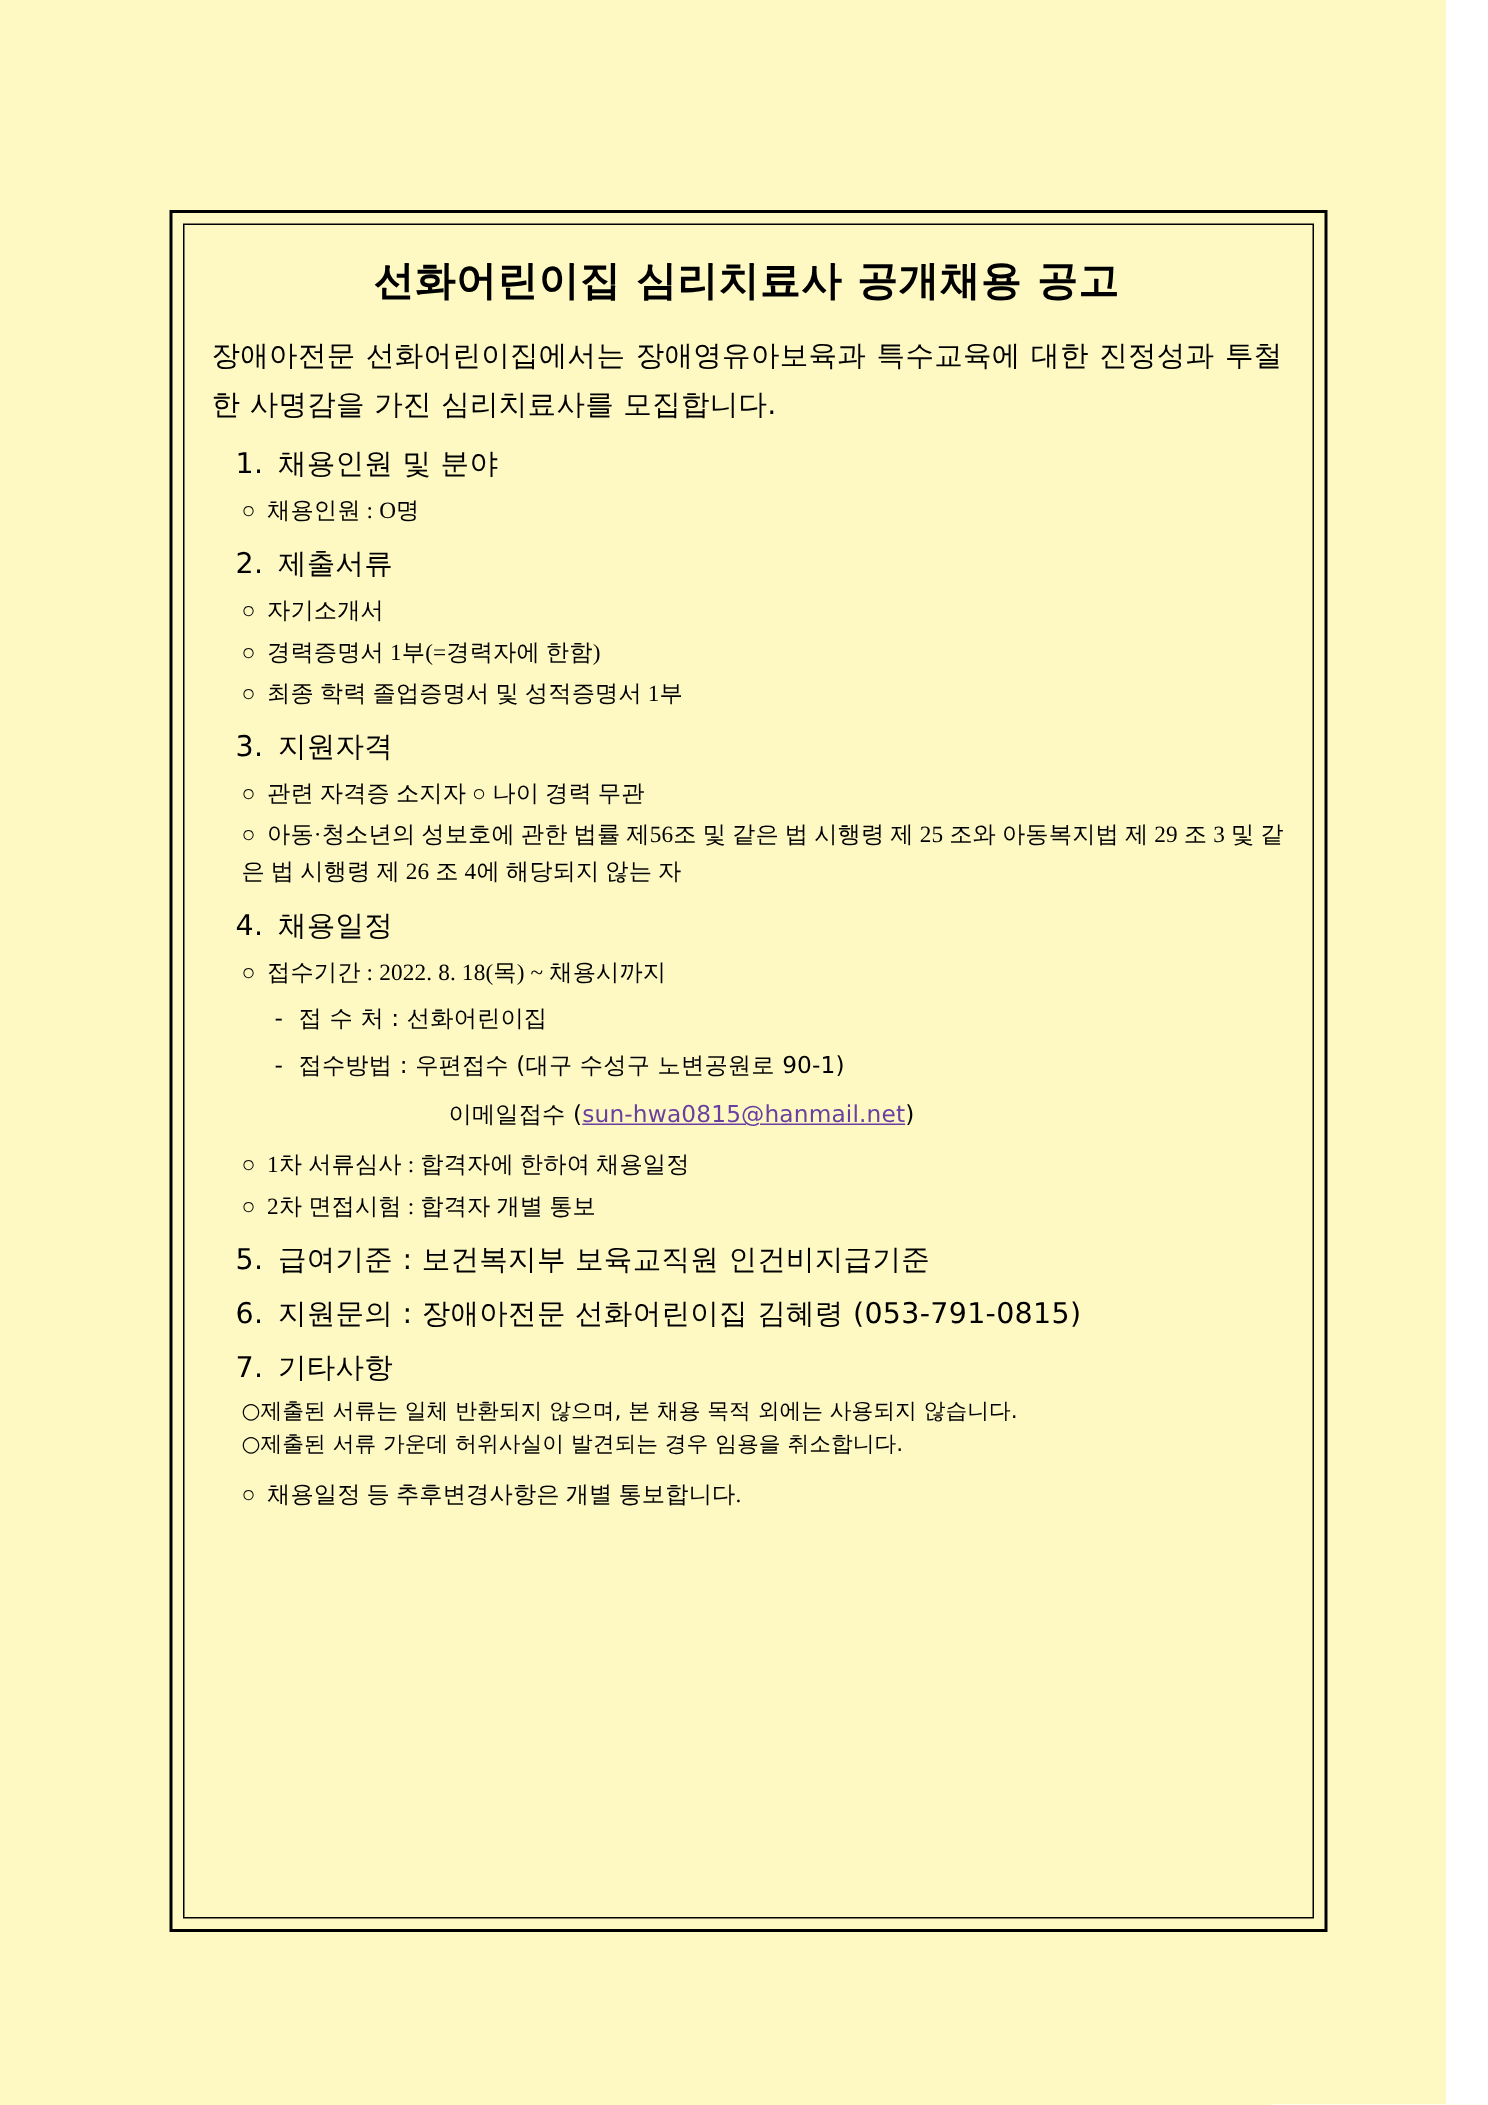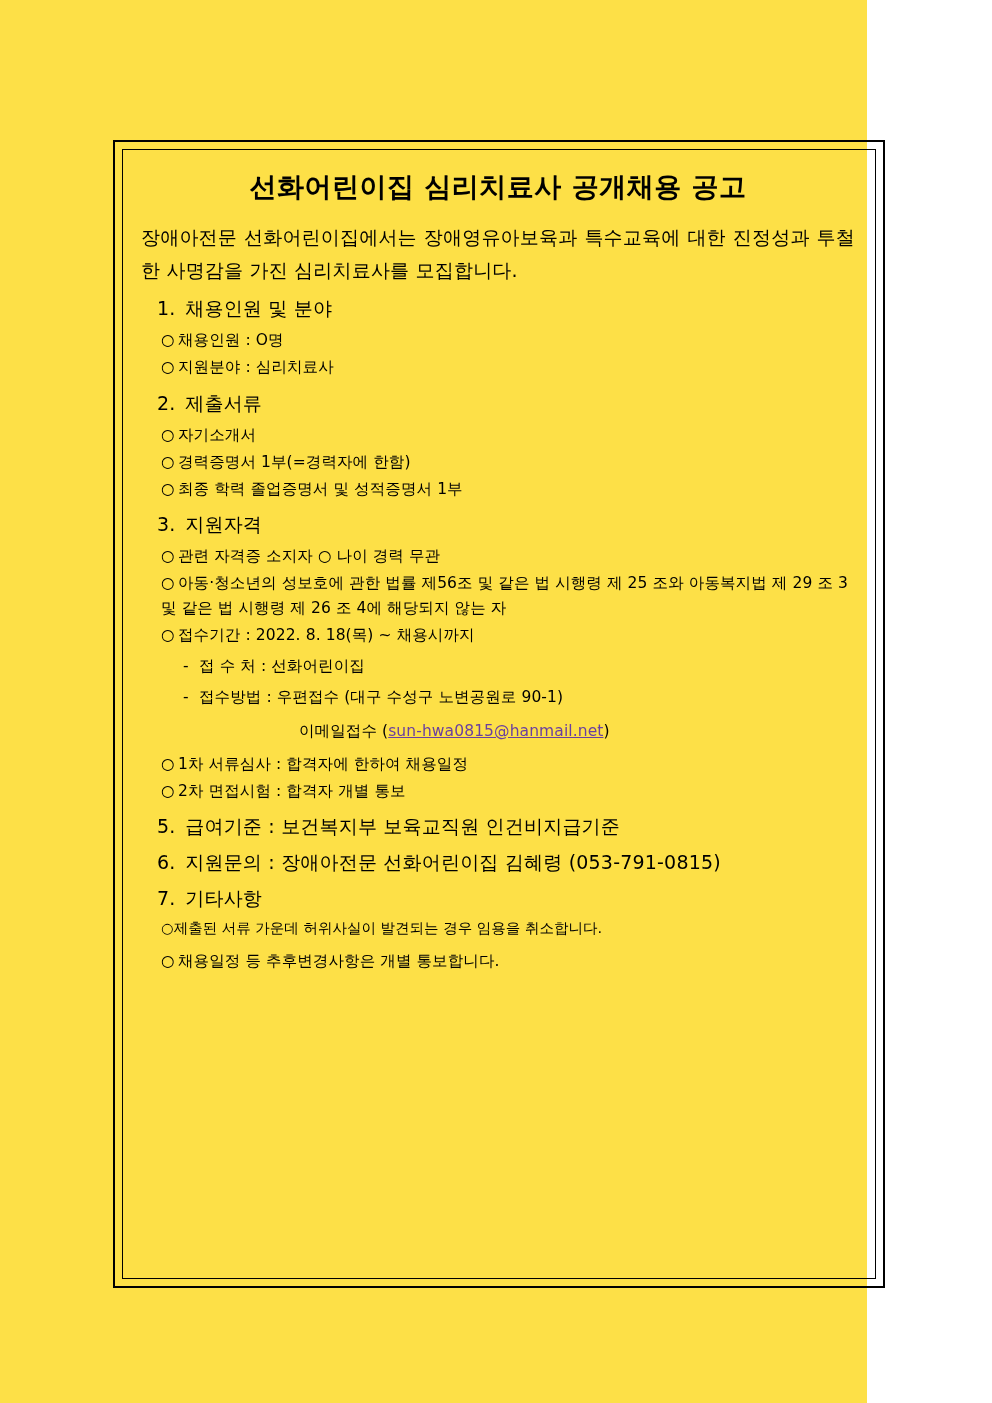--- a/index.html
+++ b/index.html
@@ -8,23 +8,23 @@
     background: #ffffff;
   }
   body {
     width: 992px;
     height: 1403px;
     font-family: "DejaVu Sans", "Liberation Sans", sans-serif;
     color: #000000;
   }
   .page {
     position: relative;
-    width: 867px;
+    width: 964px;
     height: 1403px;
-    background: #fde047;
+    background: #fef9c3;
   }
   .outer-border {
     position: absolute;
     left: 113px;
     top: 140px;
     width: 772px;
     height: 1148px;
     border: 2px solid #000;
     box-sizing: border-box;
   }
@@ -69,20 +69,21 @@
   }
   .section-head .num {
     display: inline-block;
     min-width: 22px;
   }
   .bullet {
     font-size: 15.5px;
     line-height: 1.62;
     margin: 2px 0 2px 22px;
     letter-spacing: 0.1px;
+    font-family: Liberation Serif, serif;
   }
   .bullet .mark {
     display: inline-block;
     width: 17px;
   }
   .bullet.wrap {
     text-indent: 0;
   }
   .bullet .cont {
     display: inline;
@@ -127,23 +128,20 @@
 
     <div class="intro">장애아전문 선화어린이집에서는 장애영유아보육과 특수교육에 대한 진정성과 투철한 사명감을 가진 심리치료사를 모집합니다.</div>
 
     <div class="section-head">
       <span class="num">1.</span>
       <span>채용인원 및 분야</span>
     </div>
     <div class="bullet">
       <span class="mark">○</span><span class="cont">채용인원 : O명</span>
     </div>
-    <div class="bullet">
-      <span class="mark">○</span><span class="cont">지원분야 : 심리치료사</span>
-    </div>
 
     <div class="section-head">
       <span class="num">2.</span>
       <span>제출서류</span>
     </div>
     <div class="bullet">
       <span class="mark">○</span><span class="cont">자기소개서</span>
     </div>
     <div class="bullet">
       <span class="mark">○</span><span class="cont">경력증명서 1부(=경력자에 한함)</span>
@@ -156,20 +154,24 @@
       <span class="num">3.</span>
       <span>지원자격</span>
     </div>
     <div class="bullet">
       <span class="mark">○</span><span class="cont">관련 자격증 소지자  ○ 나이 경력 무관</span>
     </div>
     <div class="bullet wrap">
       <span class="mark">○</span><span class="cont">아동·청소년의 성보호에 관한 법률 제56조 및 같은 법 시행령 제 25 조와 아동복지법 제 29 조 3 및 같은 법 시행령 제 26 조 4에 해당되지 않는 자</span>
     </div>
 
+    <div class="section-head">
+      <span class="num">4.</span>
+      <span>채용일정</span>
+    </div>
     <div class="bullet">
       <span class="mark">○</span><span class="cont">접수기간 : 2022. 8. 18(목) ~ 채용시까지</span>
     </div>
     <div class="sub">
       <span class="dash">-</span><span>접 수 처 : 선화어린이집</span>
     </div>
     <div class="sub">
       <span class="dash">-</span><span>접수방법 : 우편접수 (대구 수성구 노변공원로 90-1)</span>
     </div>
     <div class="email-line">
@@ -190,20 +192,23 @@
     <div class="section-head">
       <span class="num">6.</span>
       <span>지원문의 : 장애아전문 선화어린이집 김혜령 (053-791-0815)</span>
     </div>
 
     <div class="section-head">
       <span class="num">7.</span>
       <span>기타사항</span>
     </div>
     <div class="bullet-tight">
+      <span class="mark">○</span><span class="cont">제출된 서류는 일체 반환되지 않으며, 본 채용 목적 외에는 사용되지 않습니다.</span>
+    </div>
+    <div class="bullet-tight">
       <span class="mark">○</span><span class="cont">제출된 서류 가운데 허위사실이 발견되는 경우 임용을 취소합니다.</span>
     </div>
     <div class="gap-s"></div>
     <div class="bullet">
       <span class="mark">○</span><span class="cont">채용일정 등  추후변경사항은 개별 통보합니다.</span>
     </div>
 
   </div>
 </div>
 

